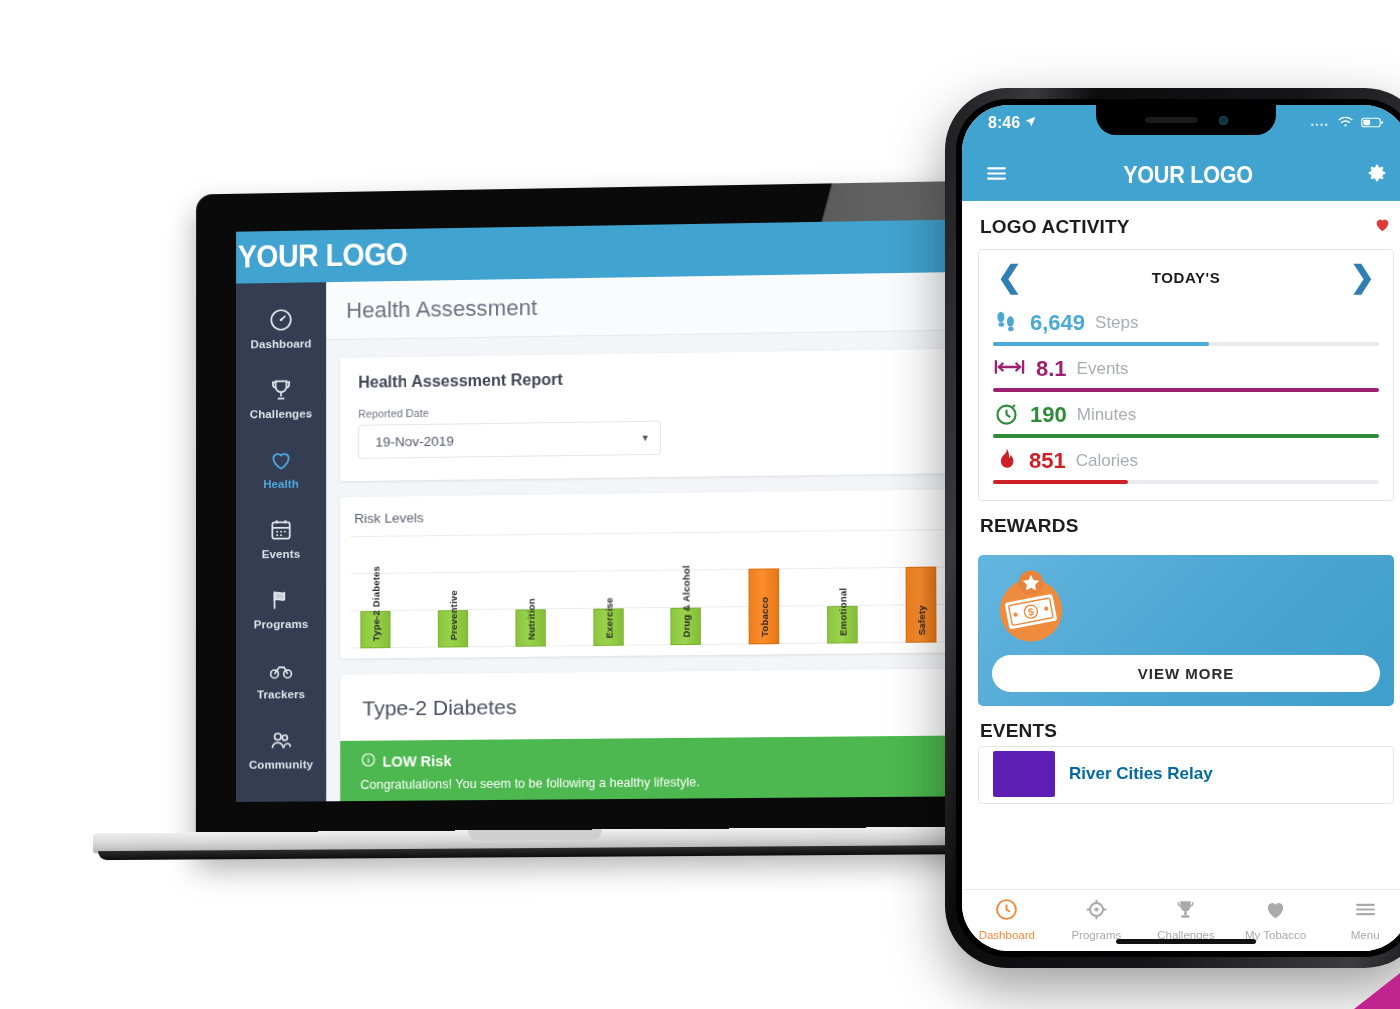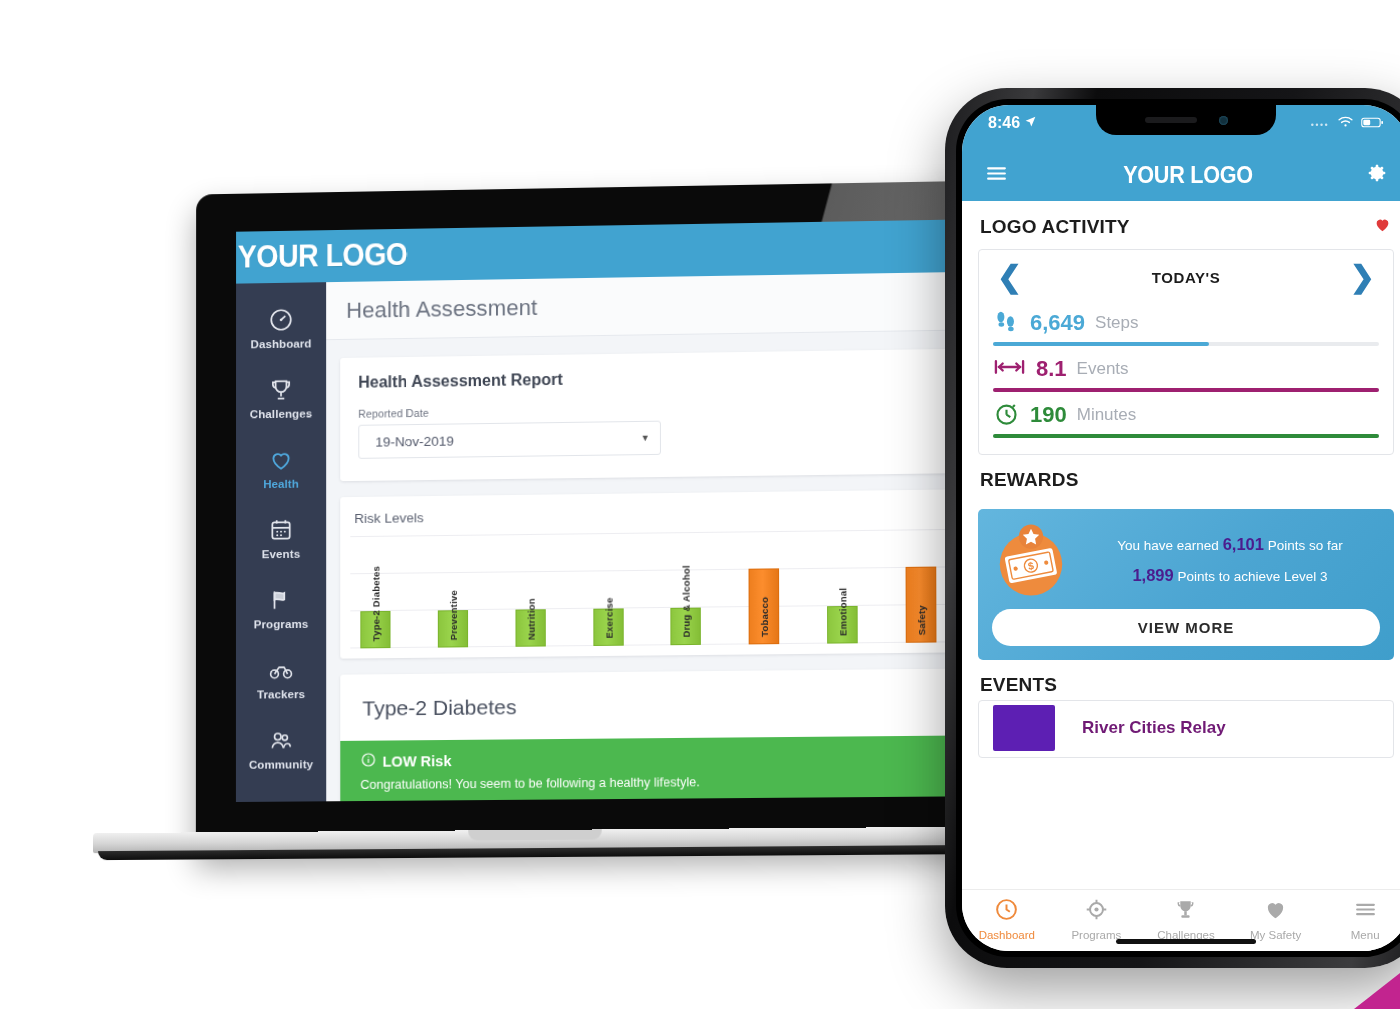--- a/index.html
+++ b/index.html
@@ -194,21 +194,21 @@
     margin-top: 10px; background:#fff; border-radius:22px; height:37px;
     display:flex; align-items:center; justify-content:center;
     font-size:15px; font-weight:700; color:#2b2b2b; letter-spacing:1px; cursor:pointer;
   }
   .ev-card {
     margin: 0 16px; border:1px solid #e3e5e9; border-top:none; border-radius:0 0 4px 4px;
     background:#fff; padding: 0 0 6px;
   }
   .ev-row { display:flex; align-items:center; gap:14px; padding: 4px 14px 0; }
   .ev-thumb { width:62px; height:46px; background:#5d1fb3; border-radius:2px; flex:0 0 62px;}
-  .ev-name { font-size:17px; font-weight:700; color:#701a75;margin-left:13px; }
+  .ev-name { font-size:17px; font-weight:700; color:#0369a1; }
 
   .ph-tabbar {
     position:absolute; left:0; right:0; bottom:0; height: 62px;
     background:#fff; border-top:1px solid #ececec;
     display:flex; align-items:flex-start; justify-content:space-around; padding-top:7px;
   }
   .tab { display:flex; flex-direction:column; align-items:center; gap:3px; cursor:pointer; width:76px;}
   .tab .tl { font-size:11.5px; color:#a9a9a9; }
   .tab.active .tl { color:#ef8a3c; }
   .home-ind {
@@ -523,20 +523,32 @@
                       <span><svg viewBox="0 0 24 24" width="27" height="27" fill="none" stroke="#2E8B3A" stroke-width="1.9">
                           <circle cx="12" cy="13" r="8"></circle>
                           <path d="M12 13V8.6M12 13l3.4 2.2"></path>
                           <path d="M17.6 6.2 19.4 4.4"></path>
                         </svg></span>
                       <span class="m-val" style="color:#2E8B3A">190</span>
                       <span class="m-unit">Minutes</span>
                     </div>
                     <div class="m-track">
                       <div class="m-fill" style="width:100%;background:#2E8B3A"></div>
+                    </div>
+                  </div>
+                  <div class="metric">
+                    <div class="m-row">
+                      <span><svg viewBox="0 0 24 24" width="26" height="26" fill="#CE2027">
+                          <path d="M12.6 2.2c.6 3.2-1.4 4.6-2.9 6.3-1.5 1.7-2.4 3.2-2.4 5.3 0 4 3 6.2 5.7 6.2 3.1 0 5.8-2.3 5.8-6 0-3-1.6-5-2.7-6.2.2 1.6-.4 2.7-1.3 3.2.5-3.6-.9-7-2.2-8.8z"></path>
+                        </svg></span>
+                      <span class="m-val" style="color:#CE2027">851</span>
+                      <span class="m-unit">Calories</span>
+                    </div>
+                    <div class="m-track">
+                      <div class="m-fill" style="width:35%;background:#CE2027"></div>
                     </div>
                   </div>
                 </div>
             </div>
 
             <div class="sec-title">
               <span>REWARDS</span>
             </div>
 
             <div class="rw-card">
@@ -549,31 +561,20 @@
                     <g transform="rotate(-11 45 52)">
                       <rect x="17" y="36" width="56" height="31" rx="3" fill="#fff"></rect>
                       <rect x="21" y="40" width="48" height="23" rx="2" fill="none" stroke="#ee8b3d" stroke-width="1.6"></rect>
                       <circle cx="45" cy="51.5" r="7.5" fill="#fff" stroke="#ee8b3d" stroke-width="1.6"></circle>
                       <text x="45" y="56" font-size="12" font-weight="bold" fill="#ee8b3d" text-anchor="middle" font-family="Liberation Sans, sans-serif">$</text>
                       <circle cx="27" cy="51.5" r="2.4" fill="#ee8b3d"></circle>
                       <circle cx="63" cy="51.5" r="2.4" fill="#ee8b3d"></circle>
                     </g>
                   </svg>
                 </div>
-                <div class="rw-lines">
-                  <div class="rw-l1">
-                    <span>You have earned</span>
-                    <span class="rw-num">6,101</span>
-                    <span>Points so far</span>
-                  </div>
-                  <div class="rw-l2">
-                    <span class="rw-num">1,899</span>
-                    <span>Points to achieve Level 3</span>
-                  </div>
-                </div>
               </div>
               <div class="rw-btn">VIEW MORE</div>
             </div>
 
             <div class="sec-title" style="padding-bottom:4px;">
               <span>EVENTS</span>
             </div>
             <div class="ev-card" style="border-top:1px solid #e3e5e9;border-radius:4px;">
               <div class="ev-row">
                 <div class="ev-thumb"></div>
@@ -606,21 +607,21 @@
                     <path d="M17 5h2.6v1.8A2.8 2.8 0 0 1 17 9.4V7.6A1 1 0 0 0 17 5z"></path>
                     <rect x="10.8" y="13.6" width="2.4" height="4"></rect>
                     <rect x="8" y="17.6" width="8" height="2.4" rx="1"></rect>
                   </svg></span>
                 <span class="tl">Challenges</span>
               </div>
               <div class="tab">
                 <span><svg viewBox="0 0 24 24" width="25" height="25" fill="#aaaaaa">
                     <path d="M12 20.4s-7.3-4.7-7.3-9.9A4.15 4.15 0 0 1 12 7.4a4.15 4.15 0 0 1 7.3 3.1c0 5.2-7.3 9.9-7.3 9.9z"></path>
                   </svg></span>
-                <span class="tl">My Safety</span>
+                <span class="tl">My Tobacco</span>
               </div>
               <div class="tab">
                 <span><svg viewBox="0 0 24 24" width="25" height="25" stroke="#aaaaaa" stroke-width="2.1" stroke-linecap="round">
                     <path d="M4 7.5h16M4 12h16M4 16.5h16"></path>
                   </svg></span>
                 <span class="tl">Menu</span>
               </div>
             </div>
           <div class="home-ind"></div>
 

